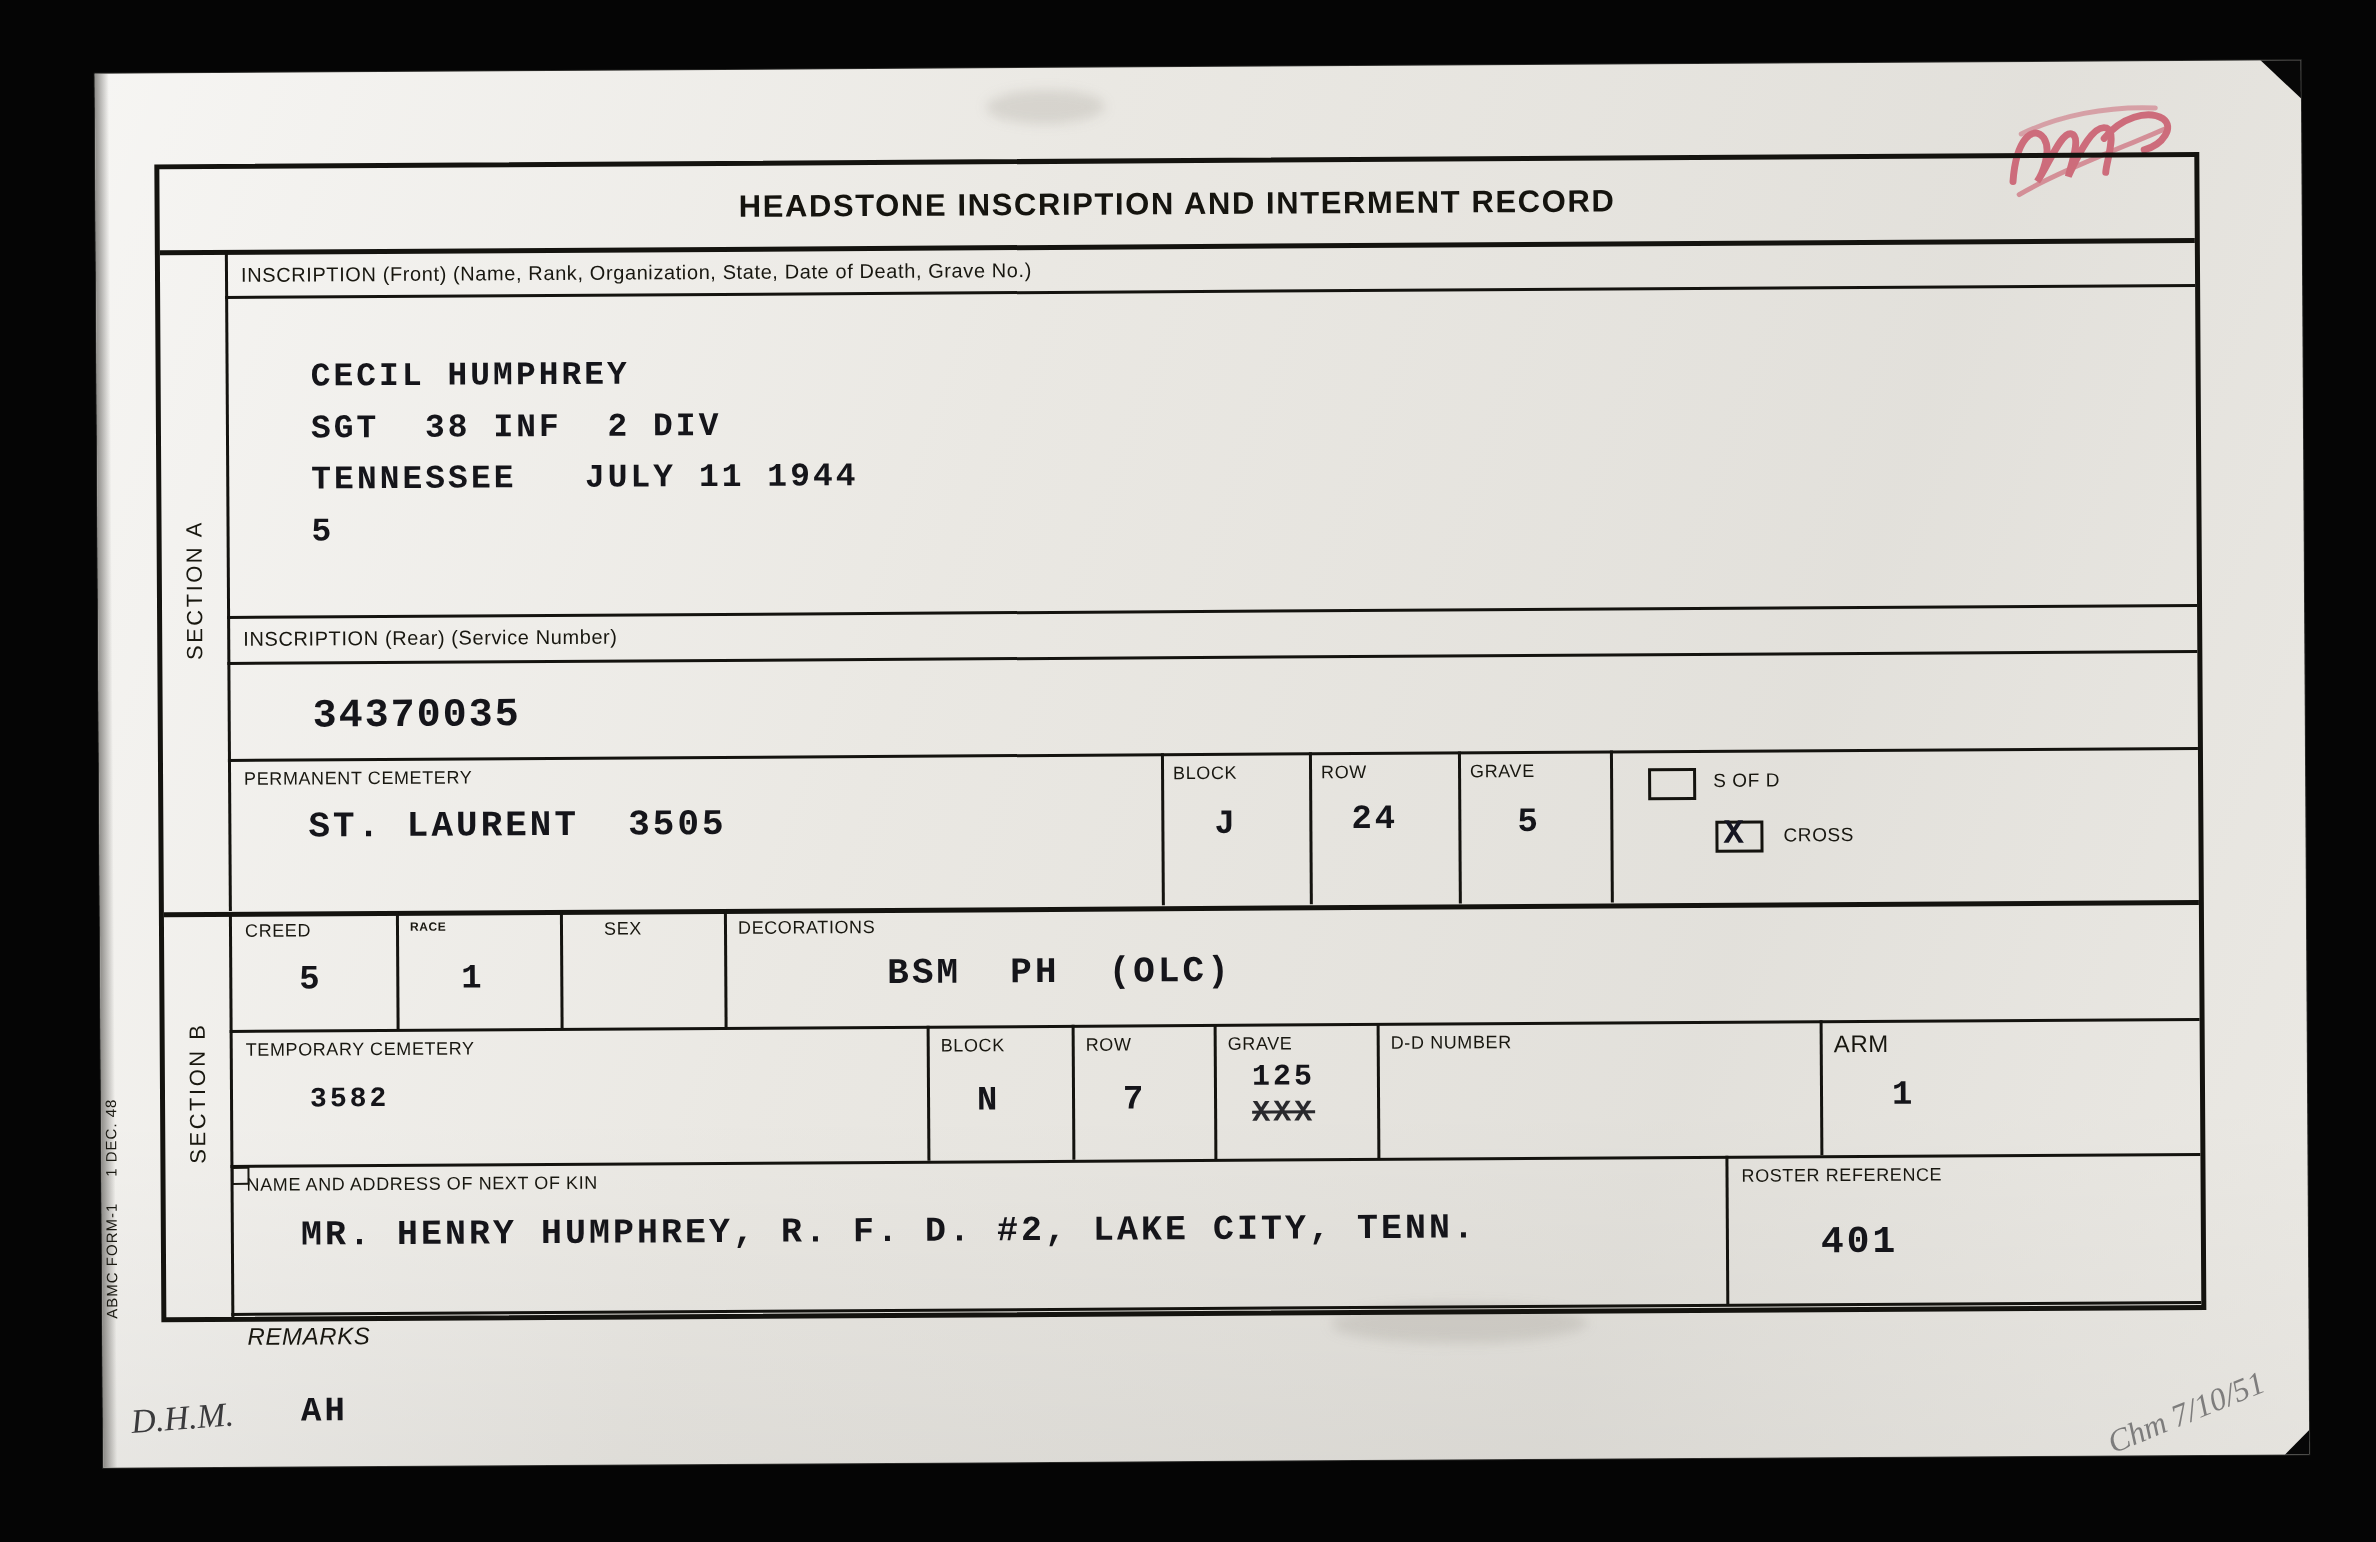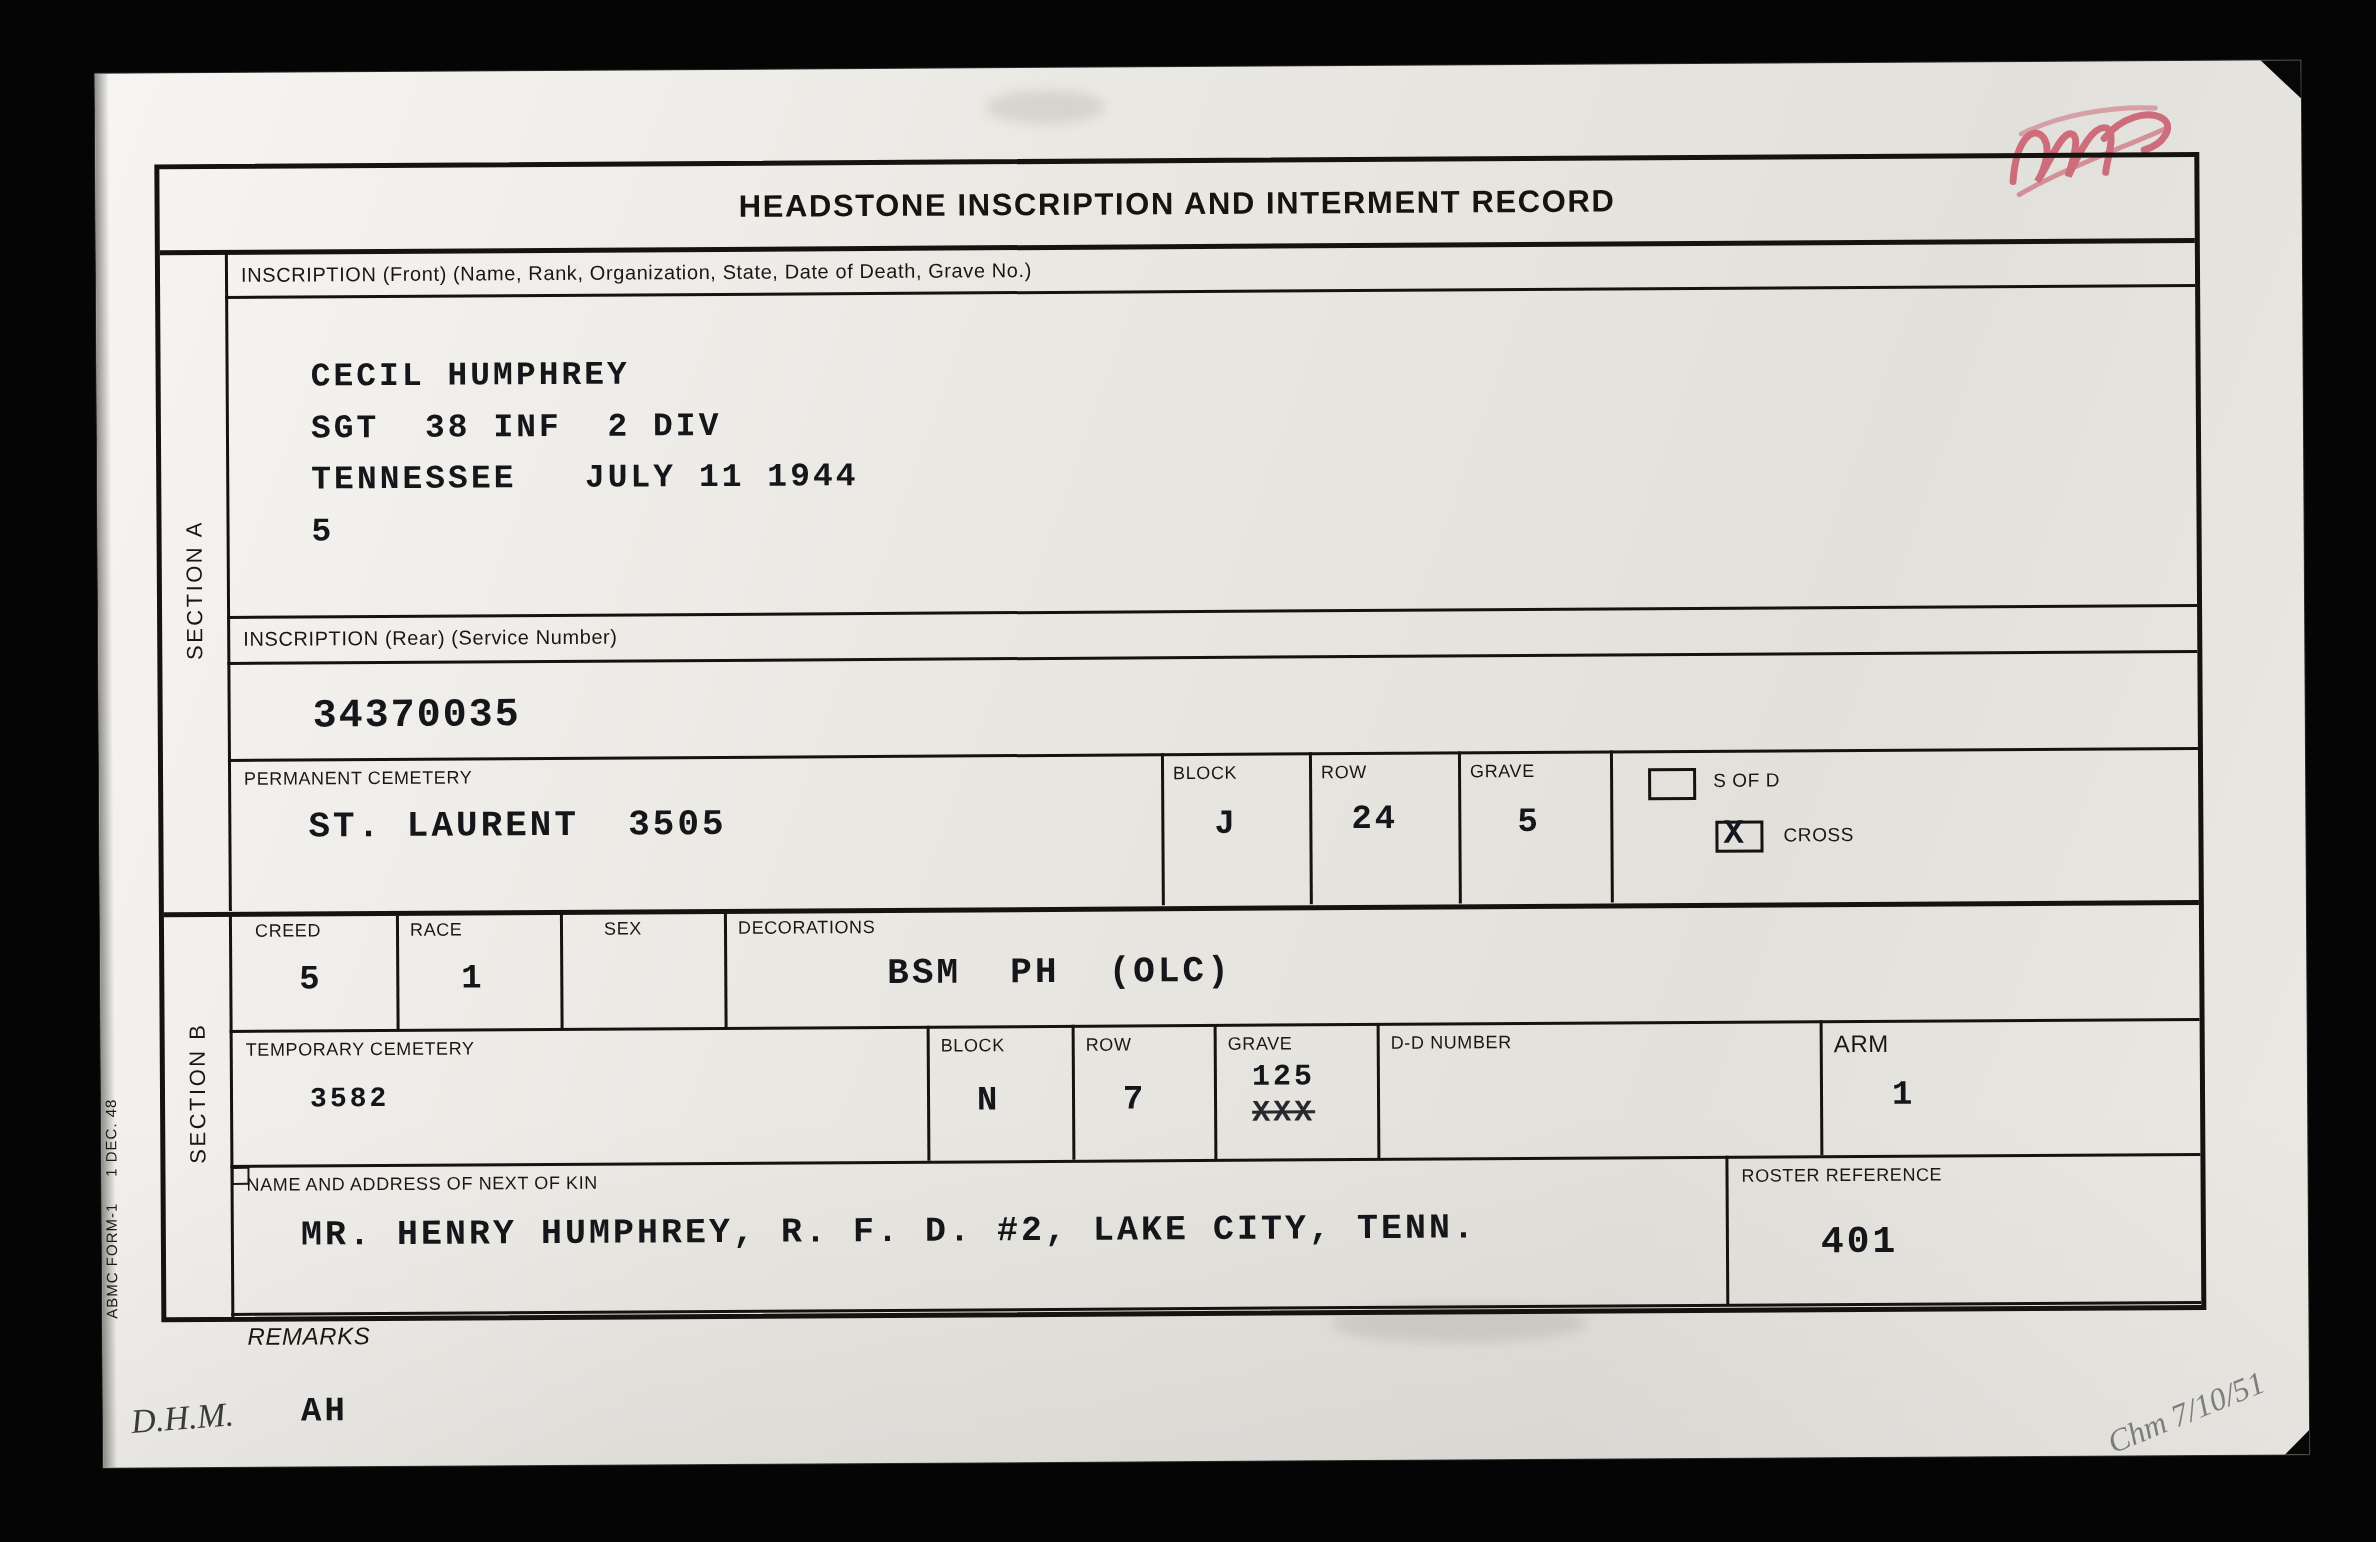--- a/index.html
+++ b/index.html
@@ -273,25 +273,25 @@
       <div class="vline" style="left:1447px; top:590px; height:152px;"></div>
 
       <div class="checkbox" style="left:1485px; top:608px;"></div>
       <div class="fieldlabel" style="left:1550px; top:610px; font-size:19px;">S OF D</div>
       <div class="checkbox" style="left:1552px; top:661px;"></div>
       <div class="xmark" style="left:1560px; top:655px;">X</div>
       <div class="fieldlabel" style="left:1620px; top:665px; font-size:19px;">CROSS</div>
 
       <div class="hline thick" style="top:743px; left:0;"></div>
 
-      <div class="fieldlabel" style="left:91px; top:752px; font-size:18px;">CREED</div>
+      <div class="fieldlabel" style="left:81px; top:752px; font-size:18px;">CREED</div>
       <div class="typed" style="left:135px; top:792px; font-size:34px;">5</div>
 
       <div class="vline" style="left:232px; top:743px; height:119px;"></div>
-      <div class="fieldlabel" style="left:246px; top:752px; font-size:18px;">RACE</div>
+      <div class="fieldlabel" style="left:246px; top:752px; font-size:12px;font-weight:bold;">RACE</div>
       <div class="typed" style="left:297px; top:792px; font-size:34px;">1</div>
 
       <div class="vline" style="left:396px; top:743px; height:119px;"></div>
       <div class="fieldlabel" style="left:410px; top:752px; font-size:18px;margin-left:30px;">SEX</div>
       <div class="typed" style="left:465px; top:792px; font-size:34px;"></div>
 
       <div class="vline" style="left:560px; top:743px; height:119px;"></div>
       <div class="fieldlabel" style="left:574px; top:752px; font-size:18px;">DECORATIONS</div>
       <div class="typed" style="left:723px; top:788px; font-size:36px;">BSM  PH  (OLC)</div>
 

